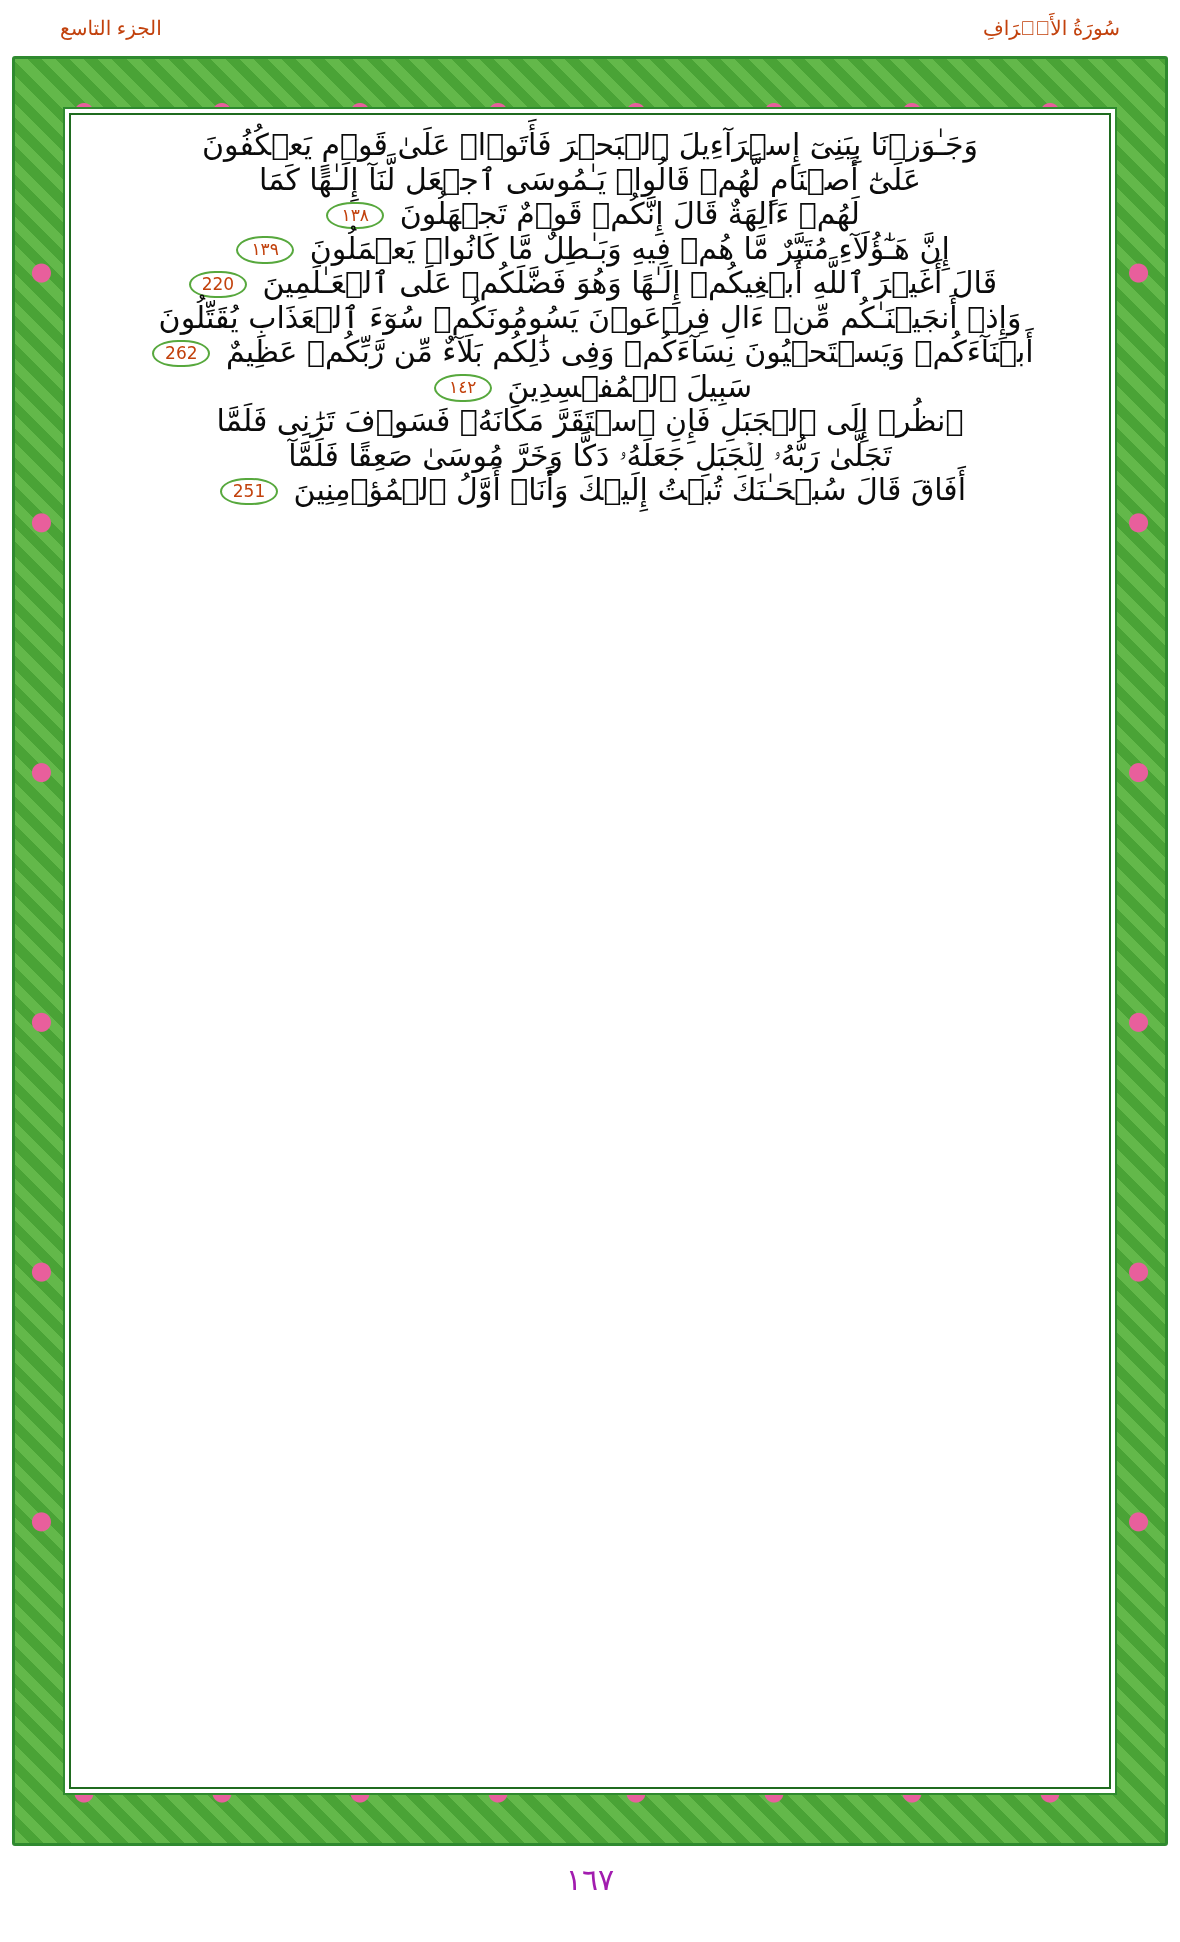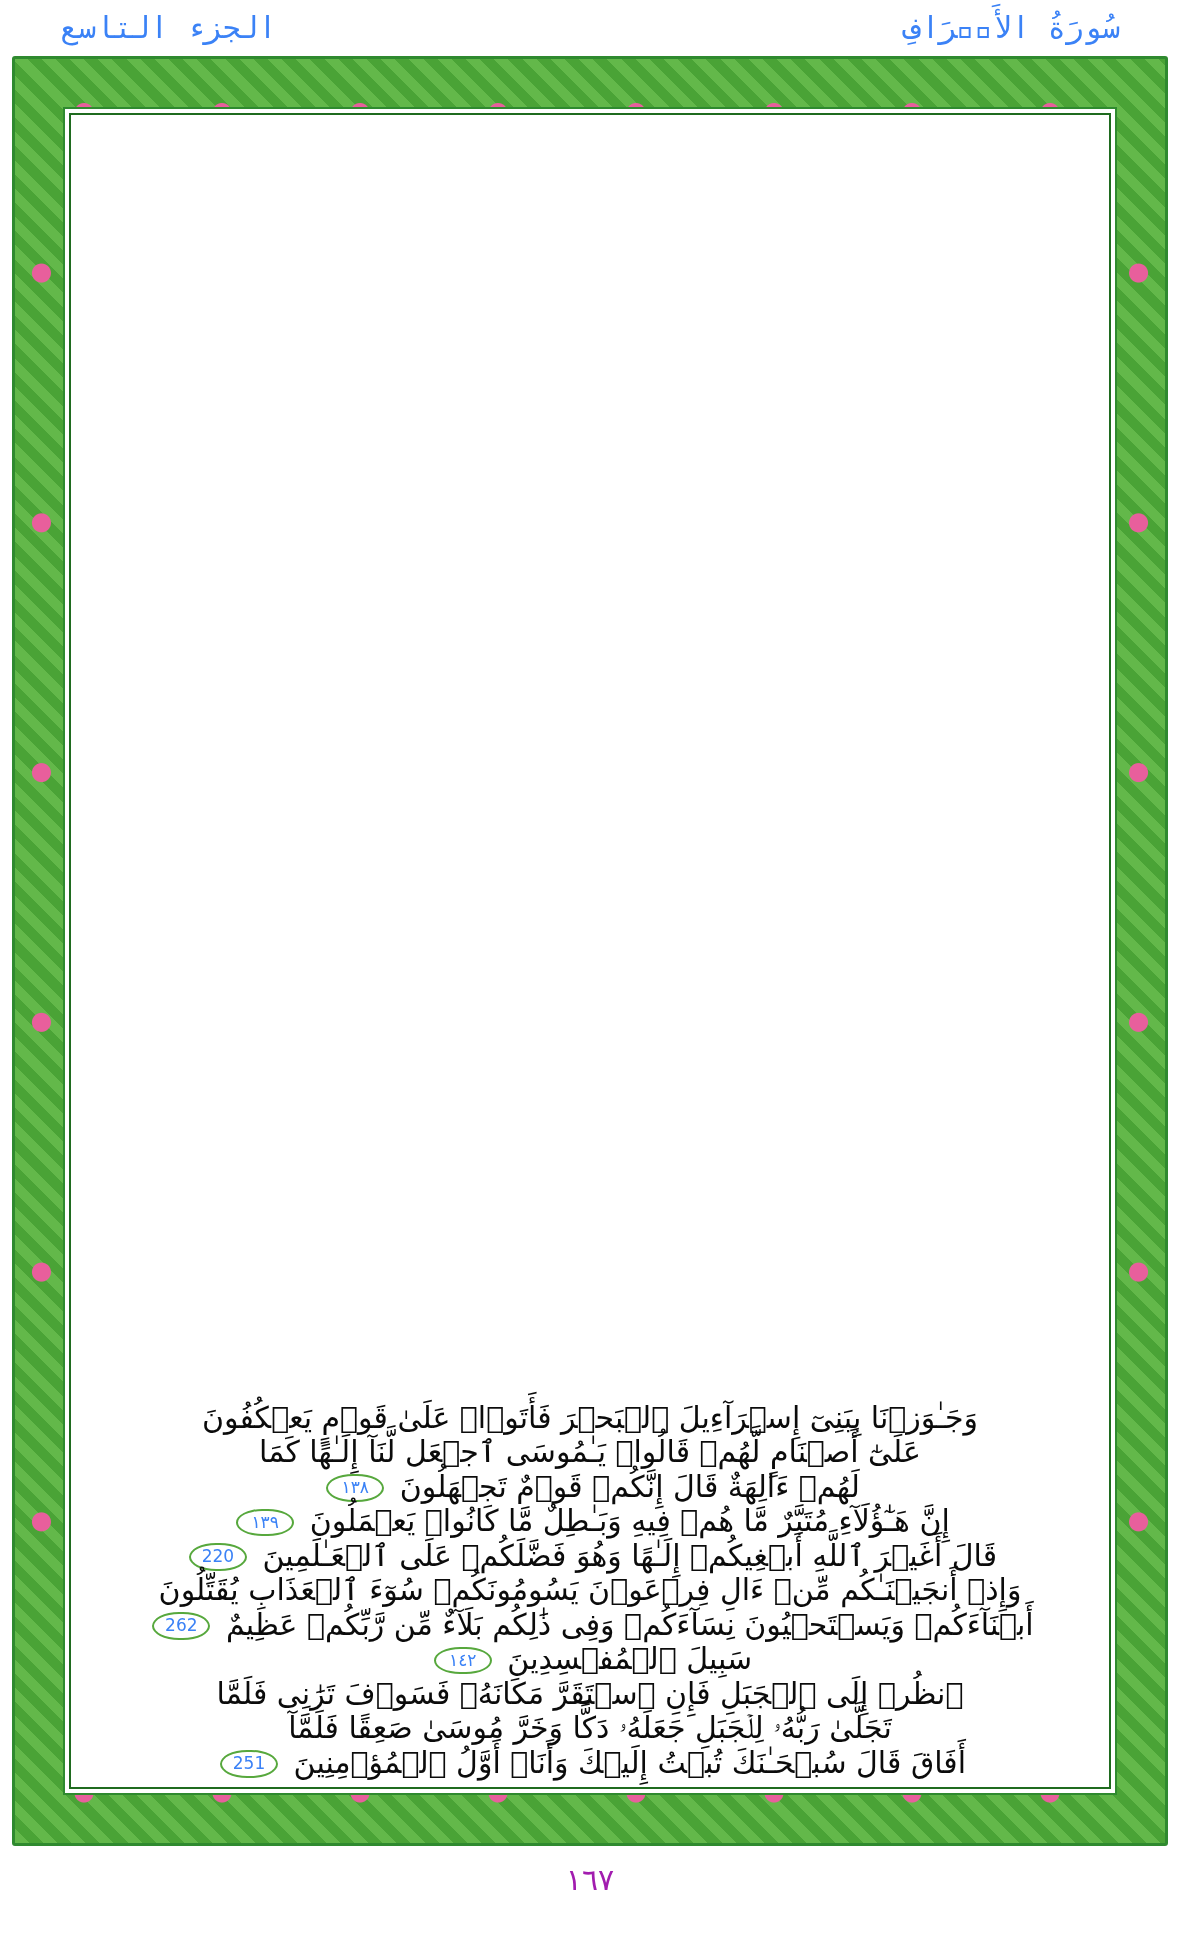--- a/index.html
+++ b/index.html
@@ -22,23 +22,23 @@
     left: 0;
     width: 1180px;
     height: 40px;
     display: flex;
     align-items: center;
     justify-content: space-between;
     padding: 0 60px;
     box-sizing: border-box;
   }
   .header-text {
-    font-size: 30px;
-    color: #3b82f6;
-    font-family: Liberation Mono, monospace;
+    font-size: 20px;
+    color: #c2410c;
+    font-family: Liberation Sans, sans-serif;
     letter-spacing: 0;
     white-space: nowrap;
   }
 
   
   .frame-outer {
     position: absolute;
     top: 56px;
     left: 12px;
     width: 1156px;
@@ -102,39 +102,39 @@
   .text-block {
     position: absolute;
     top: 118px;
     left: 78px;
     width: 1024px;
     height: 1672px;
     box-sizing: border-box;
     padding: 10px 14px;
     display: flex;
     flex-direction: column;
-    justify-content: flex-end;
+    justify-content: flex-start;
   }
   .ayah-line {
     direction: rtl;
     text-align: center;
     font-family: "DejaVu Sans", sans-serif;
     font-size: 30px;
     line-height: 1.15;
     color: #0b0b0b;
     white-space: nowrap;
     overflow: visible;
   }
   .ayah-num {
     display: inline-block;
     min-width: 42px;
     padding: 1px 6px;
     margin: 0 6px;
     font-size: 17px;
-    color: #3b82f6;
+    color: #c2410c;
     border: 2px solid #57a83d;
     border-radius: 50% / 55%;
     background: #fff;
     vertical-align: middle;
     line-height: 1.25;
   }
   .sajda-star {
     color: #111;
     font-size: 22px;
     margin: 0 4px;

